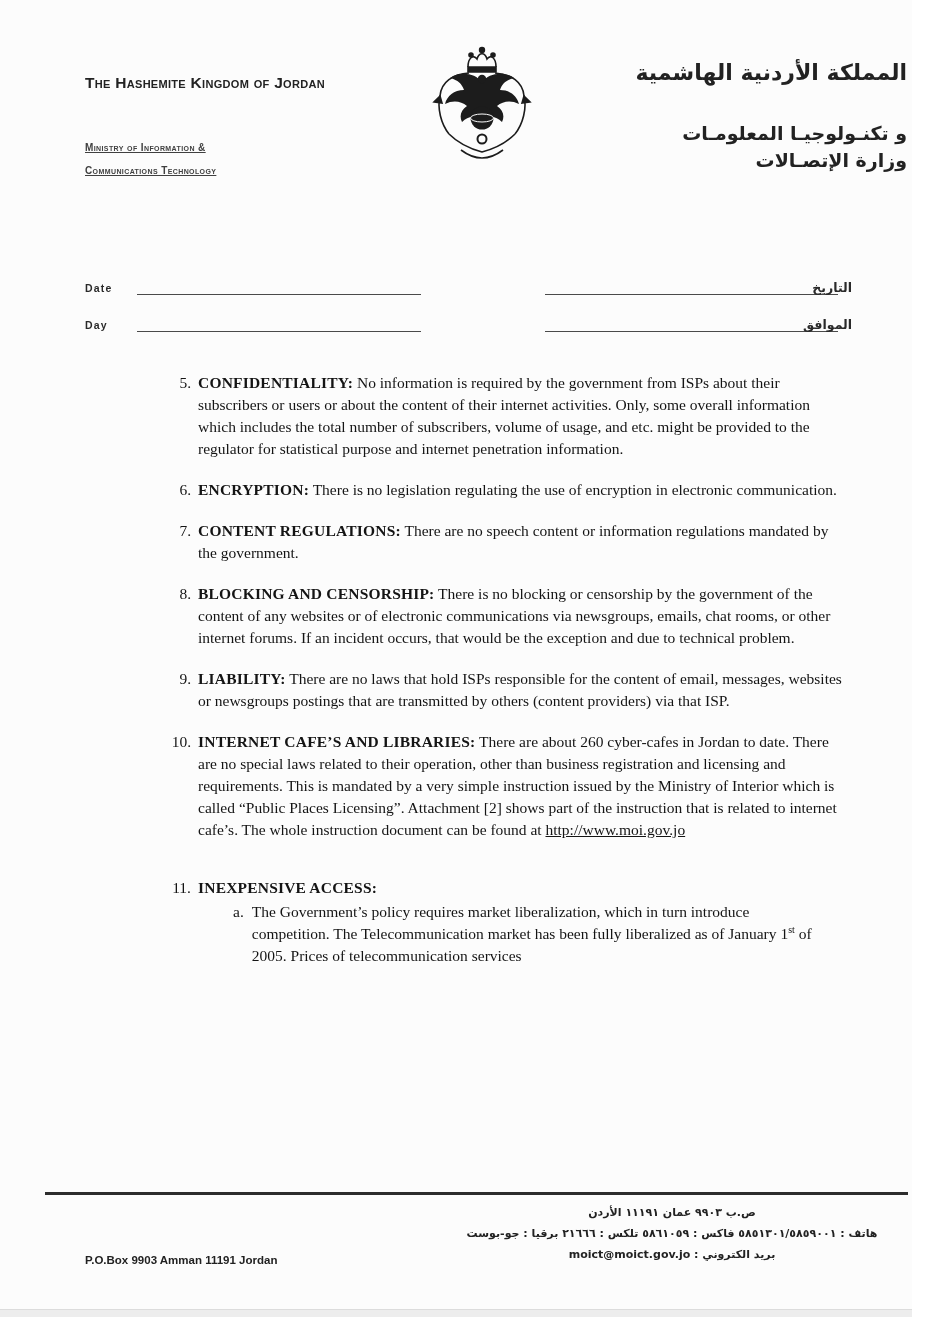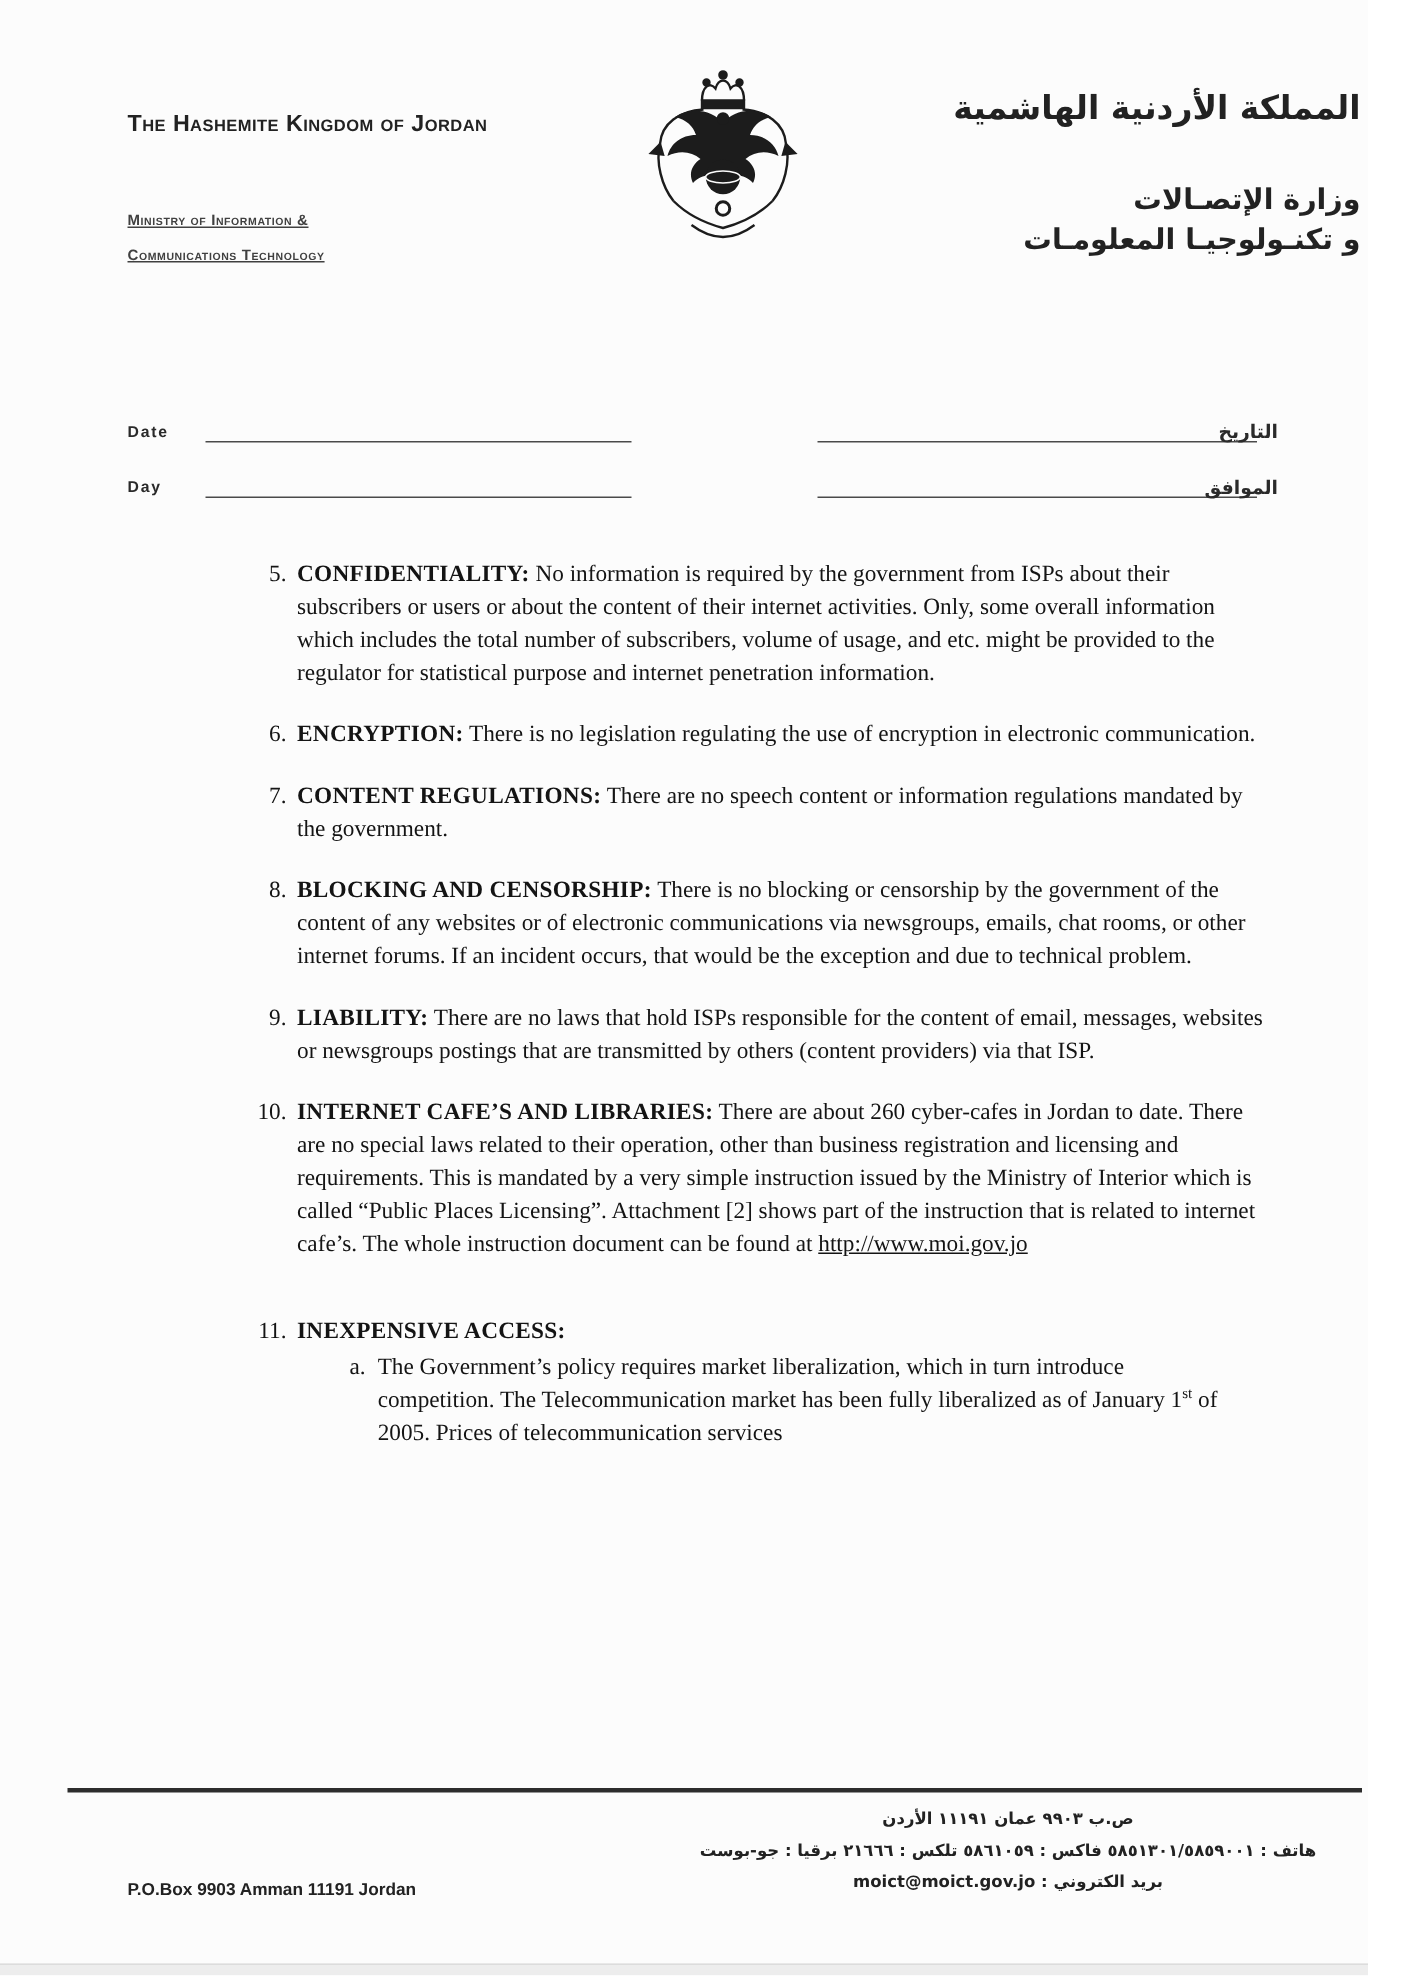--- a/index.html
+++ b/index.html
@@ -138,22 +138,22 @@
         <circle cx="55" cy="93" r="4.5" fill="#fcfcfc" stroke="#1c1c1c" stroke-width="2"></circle>
 
         <path d="M34 104 C42 110 50 112 55 112 C60 112 68 110 76 104"></path>
       </g>
     </svg>
   </div>
 
   <div class="header-ar">
     <div class="kingdom-ar">المملكة الأردنية الهاشمية</div>
     <div class="ministry-ar">
+      <div>و تكنـولوجيـا المعلومـات</div>
       <div>وزارة الإتصـالات</div>
-      <div>و تكنـولوجيـا المعلومـات</div>
     </div>
   </div>
 
   <div class="ref-row" style="top:280px">
     <span class="lab-en">Date</span>
     <span class="line-l"></span>
     <span class="line-r"></span>
     <span class="lab-ar">التاريخ</span>
   </div>
   <div class="ref-row" style="top:317px">

